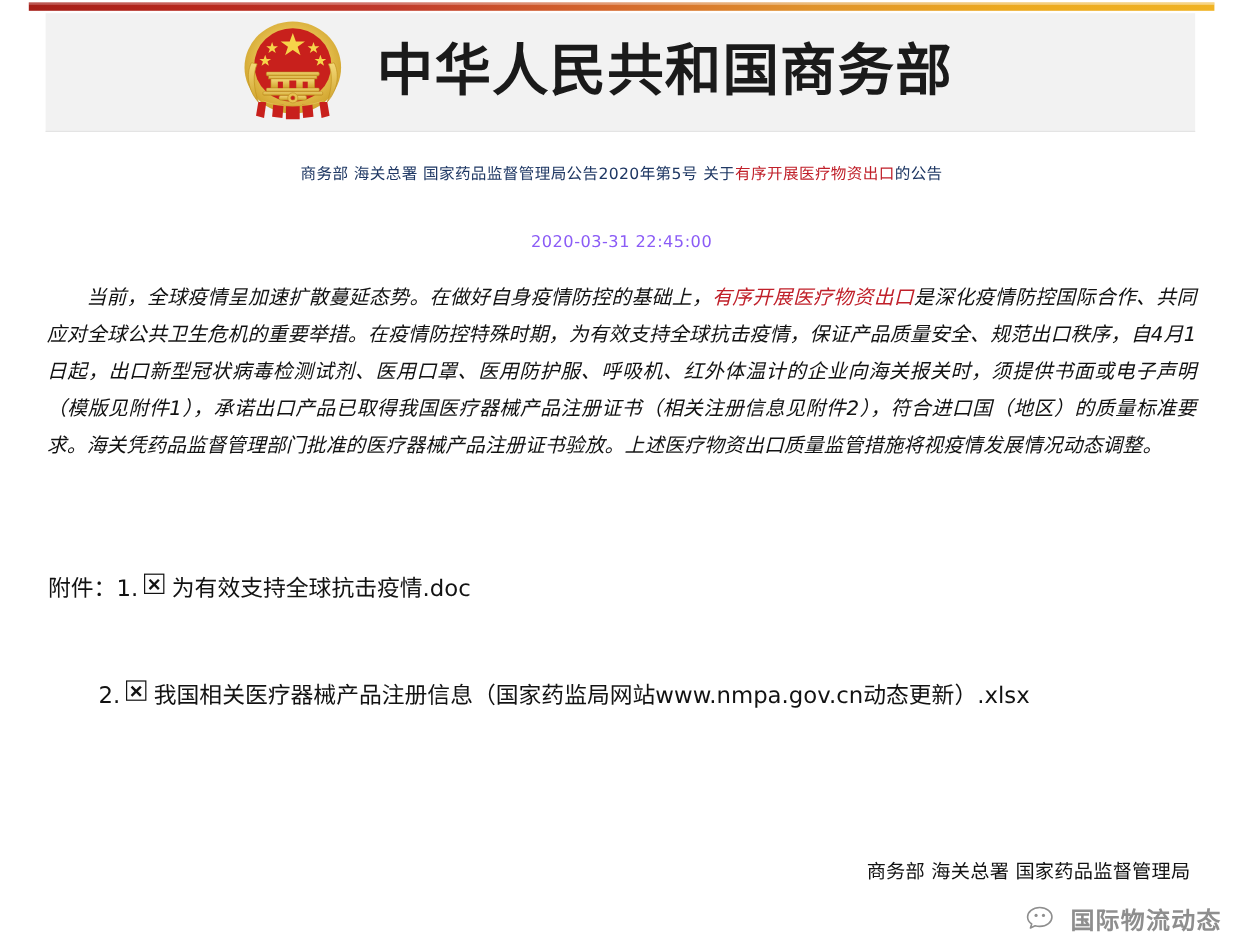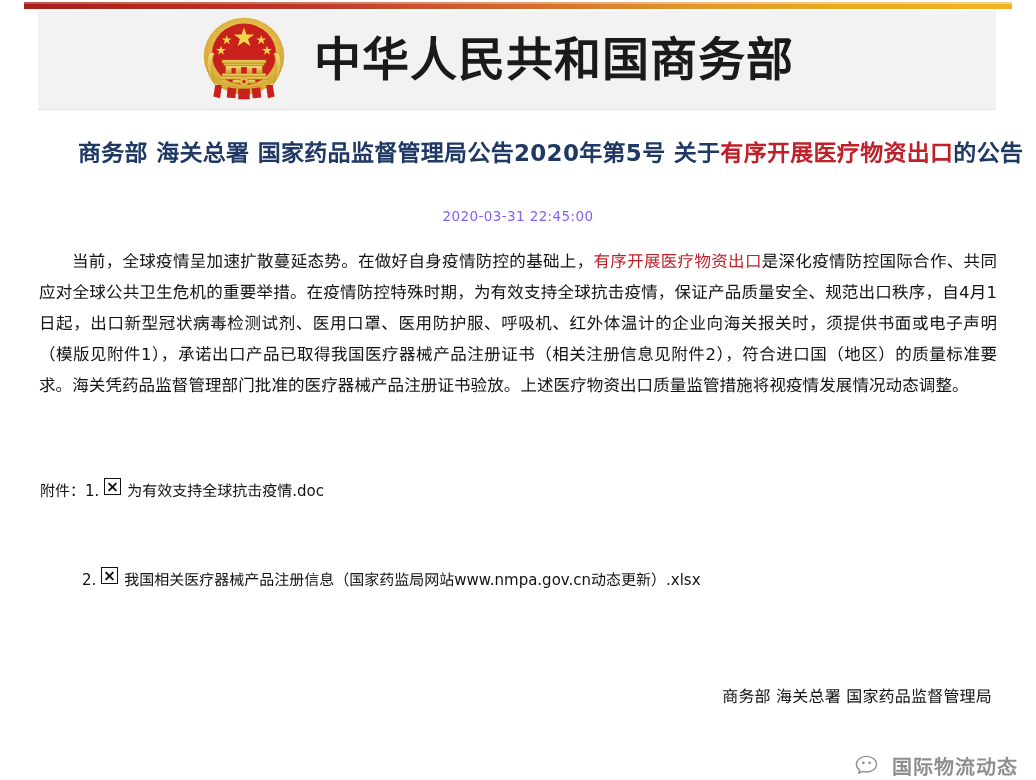--- a/index.html
+++ b/index.html
@@ -105,22 +105,22 @@
   .article {
     position: absolute;
     top: 110px;
     left: 0;
     width: 1036px;
   }
   .doc-title {
     margin: 27px auto 0;
     width: 880px;
     text-align: center;
-    font-size: 23px;
-    font-weight: 700;
+    font-size: 13px;
+    font-weight: 400;
     line-height: 1.45;
     color: #1f3864;
     letter-spacing: .3px;
     white-space: nowrap;
   }
   .doc-title .hl {
     color: #c0202a;
   }
   .doc-date {
     margin: 38px auto 0;
@@ -129,20 +129,21 @@
     font-size: 13.5px;
     color: #8b5cf6;
     letter-spacing: .4px;
   }
 
   .body-copy {
     margin: 22px auto 0;
     width: 962px;
     padding: 0 2px;
     box-sizing: border-box;
+    font-style: italic;
   }
   .para {
     font-size: 16.5px;
     line-height: 31px;
     color: #121212;
     text-align: justify;
     text-justify: inter-ideograph;
     text-indent: 2em;
     margin: 0 0 2px 0;
     letter-spacing: .1px;
@@ -154,21 +155,21 @@
   
   .attachments {
     position: absolute;
     top: 478px;
     left: 0;
     width: 1036px;
   }
   .attach-row {
     display: flex;
     align-items: flex-start;
-    font-size: 15px;
+    font-size: 19px;
     color: #121212;
     line-height: 26px;
   }
   .attach-row.first { margin-left: 40px; }
   .attach-row.second { margin-left: 82px; margin-top: 62px; }
 
   .attach-lead {
     white-space: nowrap;
     align-self: flex-end;
     padding-bottom: 1px;
@@ -199,21 +200,21 @@
   .attach-name {
     align-self: flex-end;
     white-space: nowrap;
     padding-bottom: 1px;
   }
 
   
   .signature {
     position: absolute;
     right: 44px;
-    top: 682px;
+    top: 712px;
     text-align: right;
     font-size: 16px;
     line-height: 30px;
     color: #121212;
     letter-spacing: .2px;
     white-space: nowrap;
   }
   .sign-date { padding-right: 2px; }
 
   

